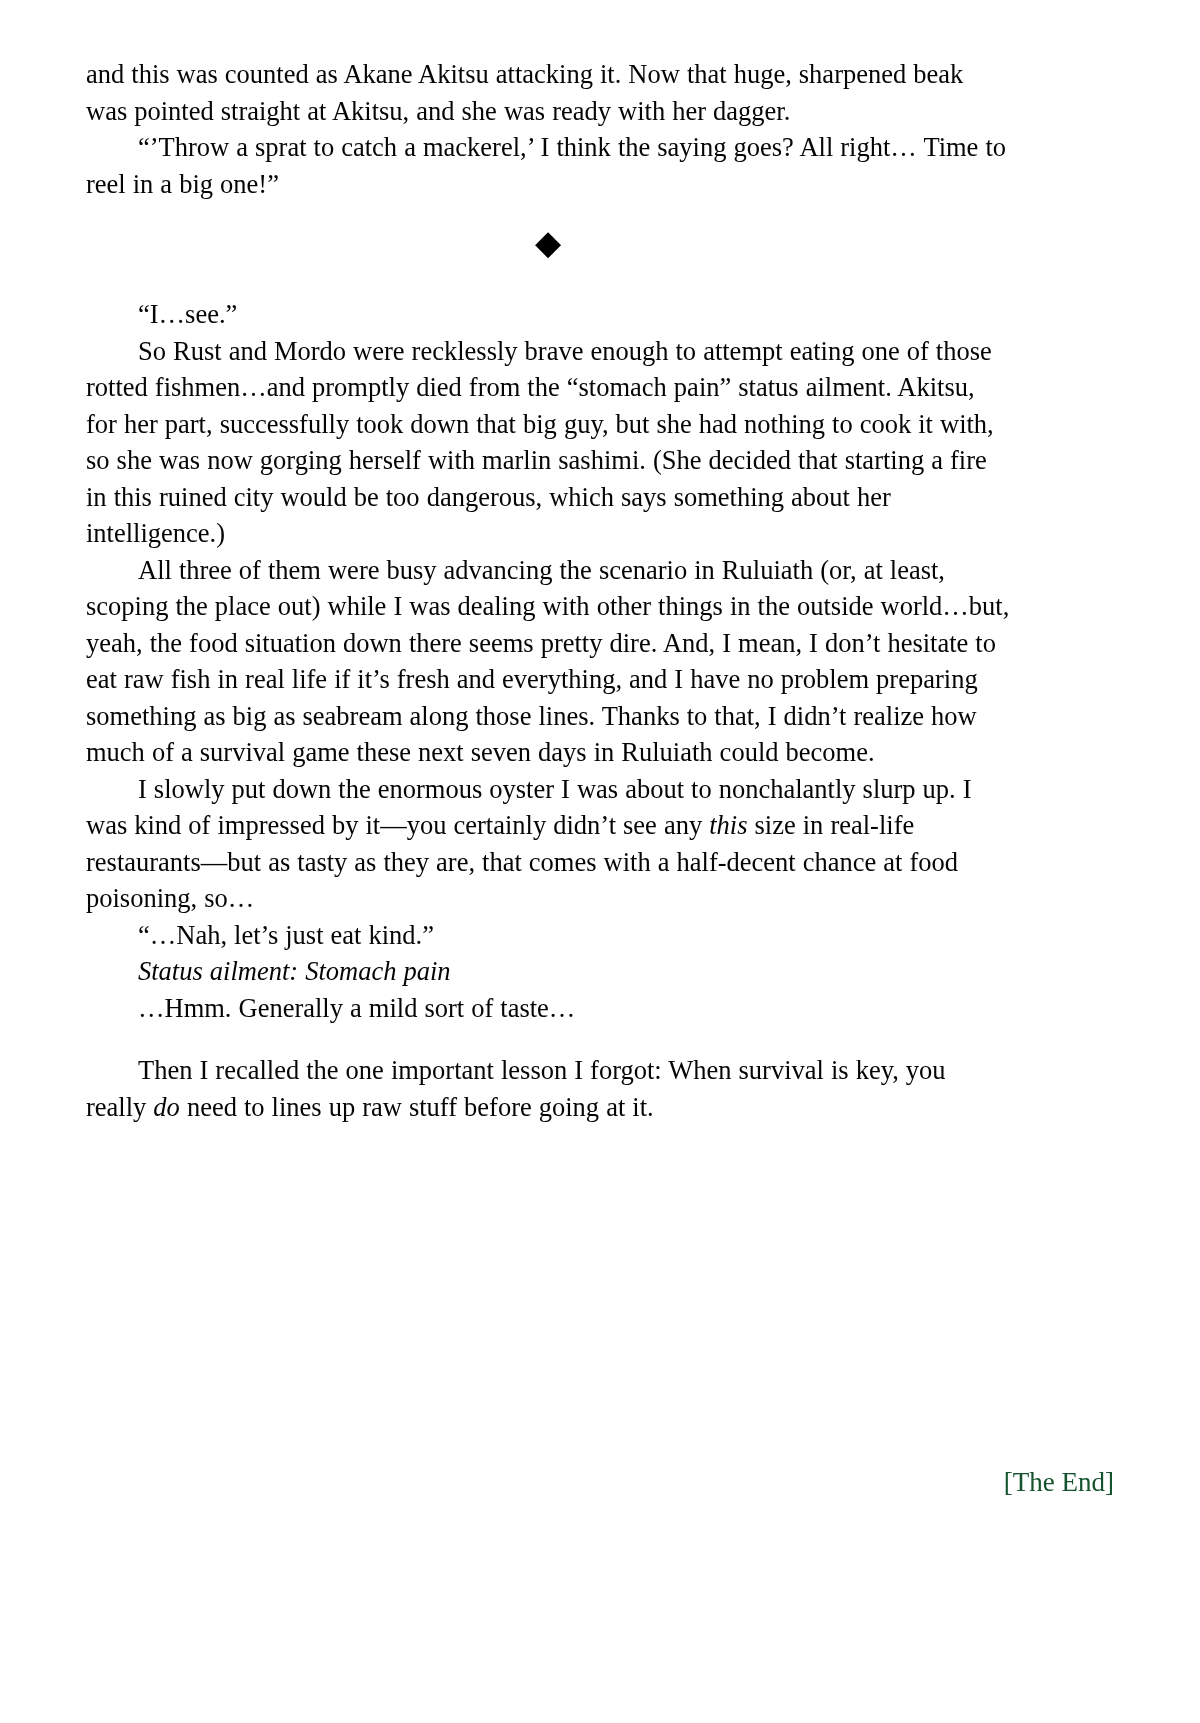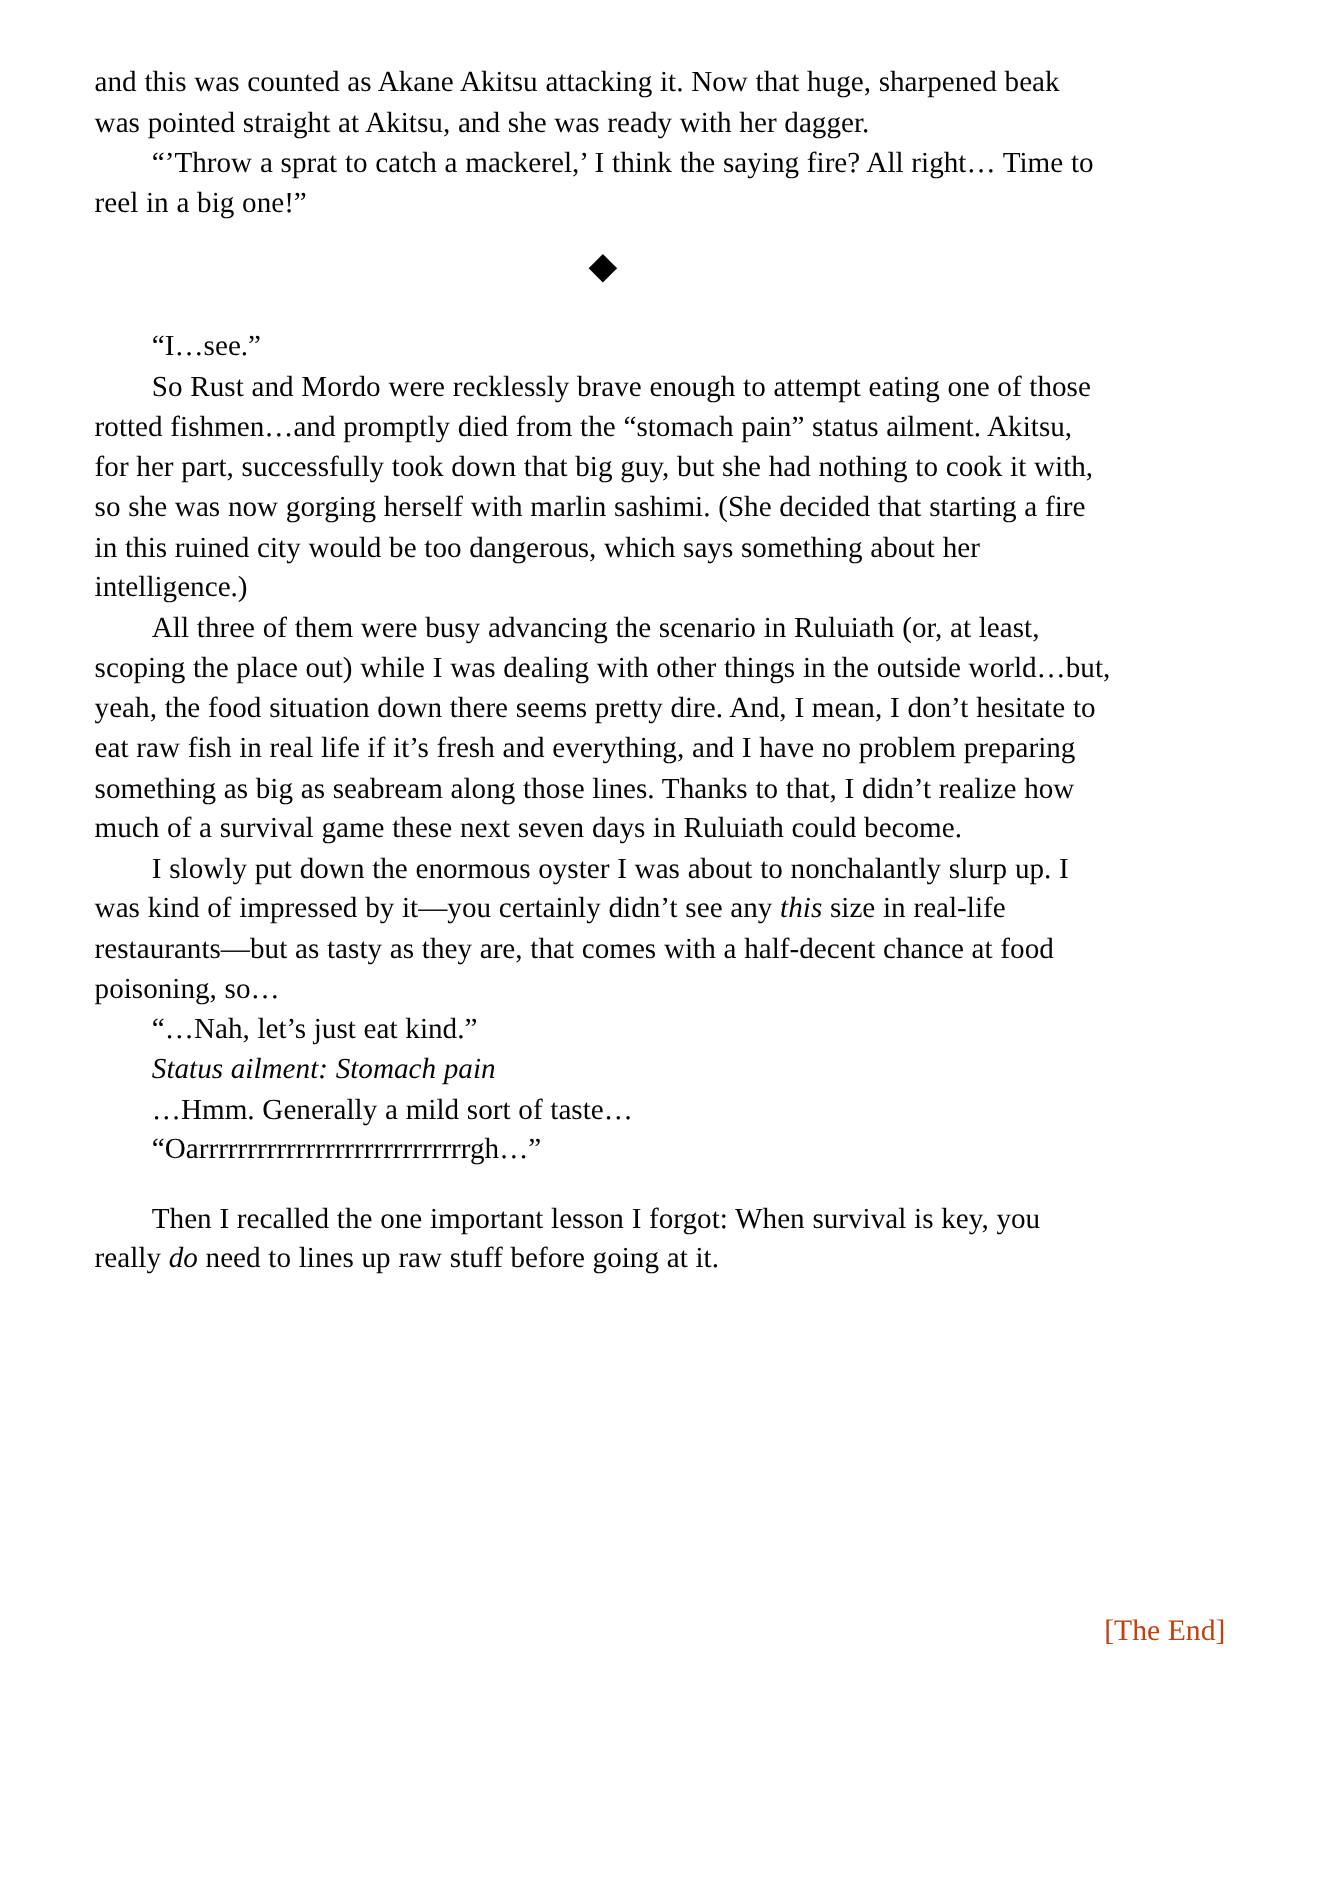--- a/index.html
+++ b/index.html
@@ -65,35 +65,35 @@
   
   .gap-sm { height: 14px; }
   .gap-md { height: 26px; }
   .end-mark {
     position: absolute;
     right: 86px;
     bottom: 228px;
     font-family: "Liberation Serif", "DejaVu Serif", serif;
     font-size: 27px;
     line-height: 34px;
-    color: #c2410c;
+    color: #14532d;
     text-align: left;
     white-space: nowrap;
   }
 </style>
 </head>
 <body>
 
 <div class="page">
 
   <div class="text-column">
 
     <p class="para flush last-line-left">and this was counted as Akane Akitsu attacking it. Now that huge, sharpened beak was pointed straight at Akitsu, and she was ready with her dagger.</p>
 
-    <p class="para indent last-line-left">“’Throw a sprat to catch a mackerel,’ I think the saying fire? All right… Time to reel in a big one!”</p>
+    <p class="para indent last-line-left">“’Throw a sprat to catch a mackerel,’ I think the saying goes? All right… Time to reel in a big one!”</p>
 
     <div class="scene-break">
       <span class="diamond-glyph">◆</span>
     </div>
 
     <div class="gap-sm"></div>
 
     <p class="para indent last-line-left">“I…see.”</p>
 
     <p class="para indent last-line-left">So Rust and Mordo were recklessly brave enough to attempt eating one of those rotted fishmen…and promptly died from the “stomach pain” status ailment. Akitsu, for her part, successfully took down that big guy, but she had nothing to cook it with, so she was now gorging herself with marlin sashimi. (She decided that starting a fire in this ruined city would be too dangerous, which says something about her intelligence.)</p>
@@ -104,21 +104,20 @@
     <p class="para indent last-line-left">
       <span>I slowly put down the enormous oyster I was about to nonchalantly slurp up. I was kind of impressed by it—you certainly didn’t see any </span><em>this</em><span> size in real-life restaurants—but as tasty as they are, that comes with a half-decent chance at food poisoning, so…</span>
     </p>
 
     <p class="para indent last-line-left">“…Nah, let’s just eat kind.”</p>
 
     <p class="para indent last-line-left italic">Status ailment: Stomach pain</p>
 
     <p class="para indent last-line-left">…Hmm. Generally a mild sort of taste…</p>
 
-    <p class="para indent last-line-left">“Oarrrrrrrrrrrrrrrrrrrrrrrrrrrrgh…”</p>
 
     <div class="gap-md"></div>
 
     <p class="para indent last-line-left">
       <span>Then I recalled the one important lesson I forgot: When survival is key, you really </span><em>do</em><span> need to lines up raw stuff before going at it.</span>
     </p>
 
   </div>
 
   <div class="end-mark">[The End]</div>

